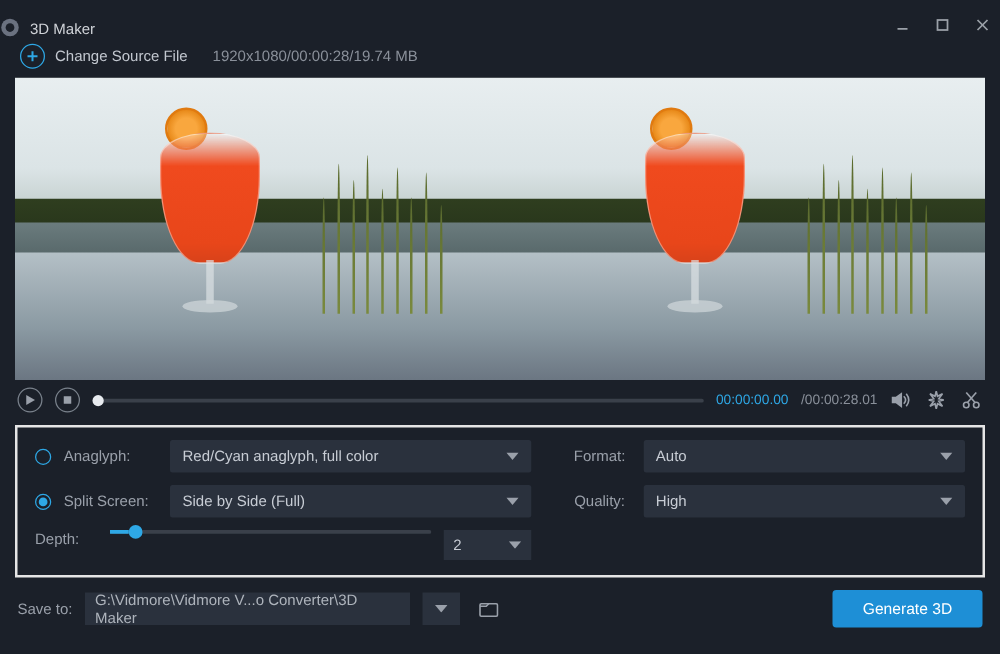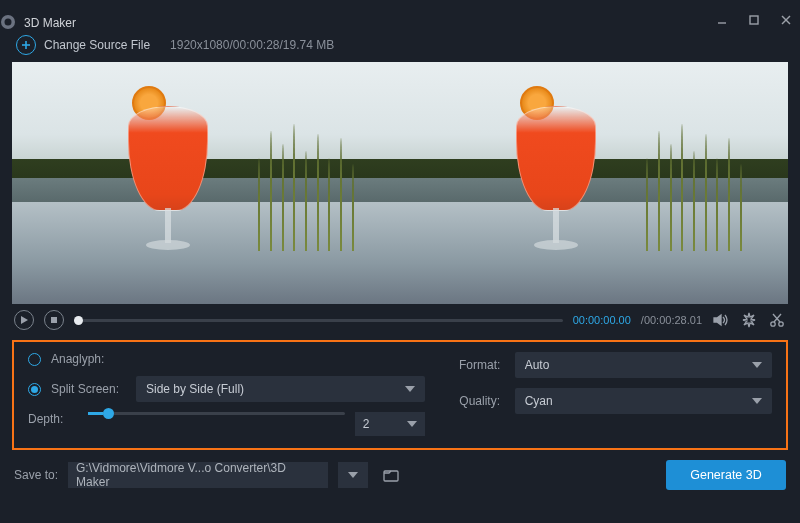--- a/index.html
+++ b/index.html
@@ -72,21 +72,21 @@
   }
   .pbtn { width:20px; height:20px; border:1.4px solid #7a828c; border-radius:50%; display:flex; align-items:center; justify-content:center; }
   .progress { flex:1; height:3px; background:#3a404a; border-radius:2px; position:relative; }
   .progress .knob { position:absolute; left:0; top:-3px; width:9px; height:9px; background:#e8ebef; border-radius:50%; }
   .timecur { color:#2ea8e6; font-size:11px; }
   .timetot { color:#8a909a; font-size:11px; }
   .ticon { width:18px; height:18px; display:flex; align-items:center; justify-content:center; }
 
   .panel {
     margin: 4px 12px 0 12px;
-    border: 2px solid #f97316;
+    border: 2px solid #e5e5e5;
     padding: 10px 14px 12px 14px;
     display:flex; gap:30px;
   }
   .col { display:flex; flex-direction:column; gap:10px; }
   .col.left { flex:1.25; }
   .col.right { flex:1; }
   .row { display:flex; align-items:center; gap:10px; }
   .radio { width:13px; height:13px; border:1.4px solid #2ea8e6; border-radius:50%; display:flex; align-items:center; justify-content:center; flex-shrink:0;}
   .radio.on::after { content:""; width:7px; height:7px; background:#2ea8e6; border-radius:50%; }
   .rlabel { width:75px; color:#9aa0aa; }
@@ -254,20 +254,28 @@
         <line x1="11" y1="10" x2="4" y2="2"></line>
       </svg>
     </div>
 </div>
 
 <div class="panel">
   <div class="col left">
     <div class="row">
       <span class="radio"></span>
       <span class="rlabel">Anaglyph:</span>
+      <div class="dd">
+        <span>Red/Cyan anaglyph, full color</span>
+        <span class="chev">
+            <svg width="10" height="6">
+              <polygon points="0,0 10,0 5,6" fill="#9aa0aa"></polygon>
+            </svg>
+          </span>
+      </div>
     </div>
     <div class="row">
       <span class="radio on"></span>
       <span class="rlabel">Split Screen:</span>
       <div class="dd">
         <span>Side by Side (Full)</span>
         <span class="chev">
             <svg width="10" height="6">
               <polygon points="0,0 10,0 5,6" fill="#9aa0aa"></polygon>
             </svg>
@@ -298,21 +306,21 @@
         <span class="chev">
             <svg width="10" height="6">
               <polygon points="0,0 10,0 5,6" fill="#9aa0aa"></polygon>
             </svg>
           </span>
       </div>
     </div>
     <div class="row">
       <span class="rlabel2">Quality:</span>
       <div class="dd">
-        <span>Cyan</span>
+        <span>High</span>
         <span class="chev">
             <svg width="10" height="6">
               <polygon points="0,0 10,0 5,6" fill="#9aa0aa"></polygon>
             </svg>
           </span>
       </div>
     </div>
   </div>
 </div>
 

